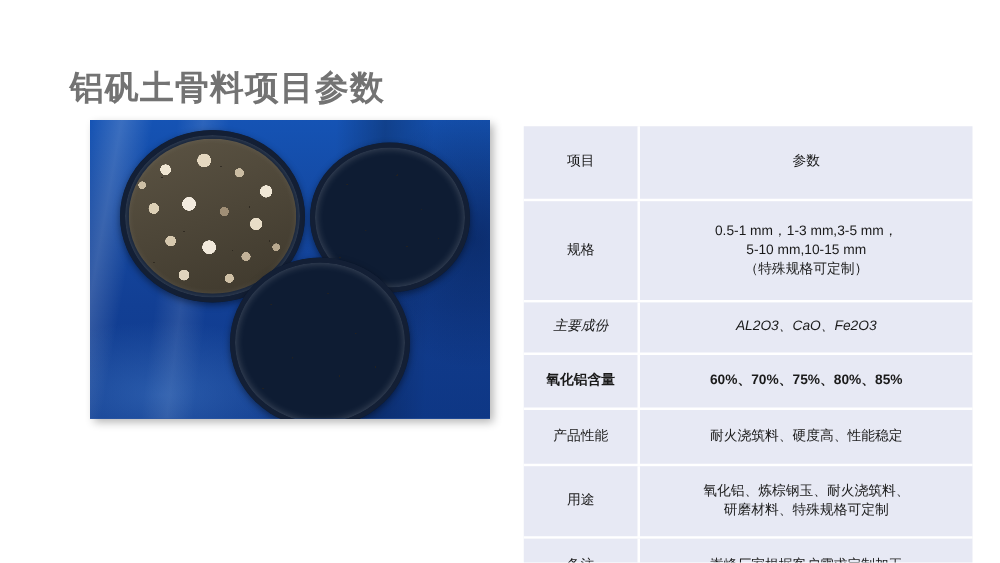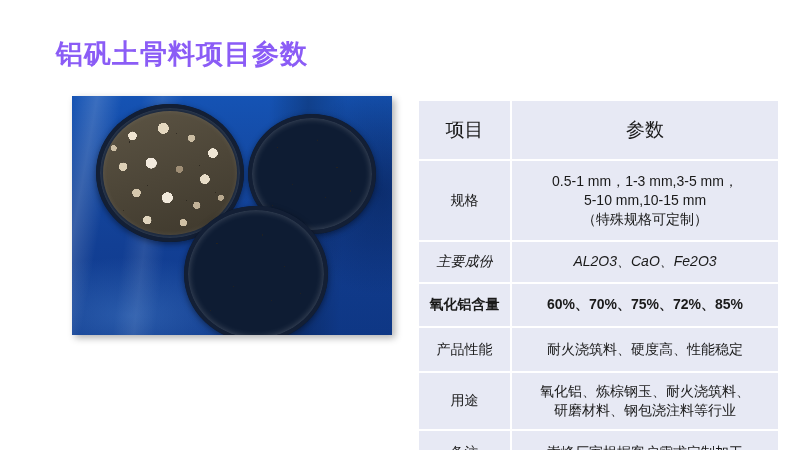--- a/index.html
+++ b/index.html
@@ -13,24 +13,24 @@
     background: #ffffff;
     font-family: "Liberation Sans", "DejaVu Sans", sans-serif;
     overflow: hidden;
     position: relative;
   }
 
   
   .slide-title {
     position: absolute;
     left: 56px;
-    top: 38px;
+    top: 54px;
     font-size: 27px;
     font-weight: bold;
-    color: #8b5cf6;
+    color: #737373;
     letter-spacing: 1px;
     line-height: 1.2;
     white-space: nowrap;
   }
 
   
   .photo-frame {
     position: absolute;
     left: 72px;
     top: 96px;
@@ -185,39 +185,39 @@
     border-spacing: 0;
     table-layout: fixed;
     background: #ffffff;
   }
   .param-table td,
   .param-table th {
     background: #e7e9f4;
     border-right: 2px solid #ffffff;
     border-bottom: 2px solid #ffffff;
     color: #1a1a1a;
-    font-size: 14px;
+    font-size: 11px;
     font-weight: normal;
     text-align: center;
     vertical-align: middle;
     padding: 4px 3px;
     line-height: 1.38;
   }
   .param-table td:last-child,
   .param-table th:last-child {
     border-right: none;
   }
   .param-table tr:last-child td {
     border-bottom: none;
   }
   .col-item { width: 93px; }
   .col-value { width: 266px; }
 
   .param-table thead th {
-    font-size: 19px;
+    font-size: 11px;
     height: 50px;
   }
   .row-spec td { height: 71px; }
   .row-comp td { height: 32px; font-style: italic; }
   .row-al td  { height: 34px; font-weight: bold; }
   .row-perf td { height: 35px; margin-left: 40px; }
   .row-use td { height: 48px; }
   .row-note td { height: 35px; }
 
   .multi-line { white-space: pre-line; }
@@ -266,29 +266,29 @@
       <td class="multi-line">0.5-1 mm，1-3 mm,3-5 mm，
 5-10 mm,10-15 mm
 （特殊规格可定制）</td>
     </tr>
     <tr class="row-comp">
       <td>主要成份</td>
       <td>AL2O3、CaO、Fe2O3</td>
     </tr>
     <tr class="row-al">
       <td>氧化铝含量</td>
-      <td>60%、70%、75%、72%、85%</td>
+      <td>60%、70%、75%、80%、85%</td>
     </tr>
     <tr class="row-perf">
       <td>产品性能</td>
       <td>耐火浇筑料、硬度高、性能稳定</td>
     </tr>
     <tr class="row-use">
       <td>用途</td>
       <td class="multi-line">氧化铝、炼棕钢玉、耐火浇筑料、
-研磨材料、钢包浇注料等行业</td>
+研磨材料、特殊规格可定制</td>
     </tr>
     <tr class="row-note">
       <td>备注</td>
       <td>嵩峰厂家根据客户需求定制加工</td>
     </tr>
   </tbody>
 </table>
 
 </body></html>

